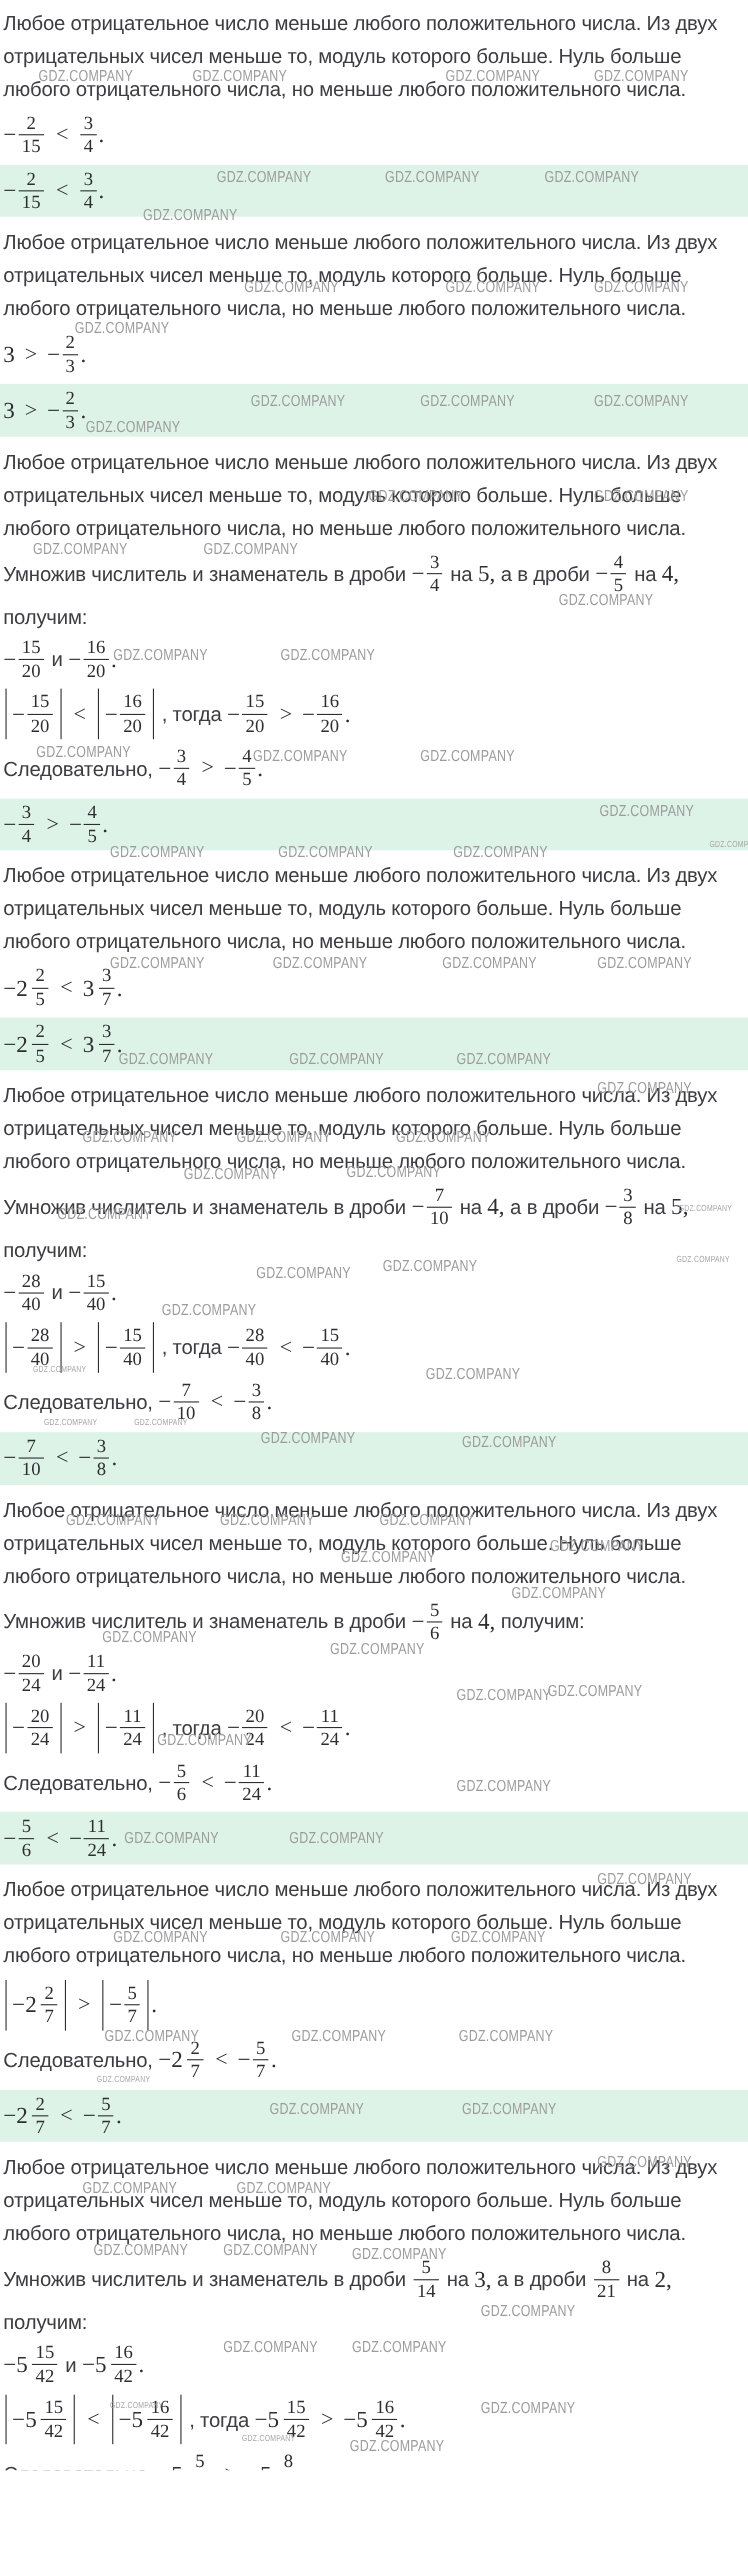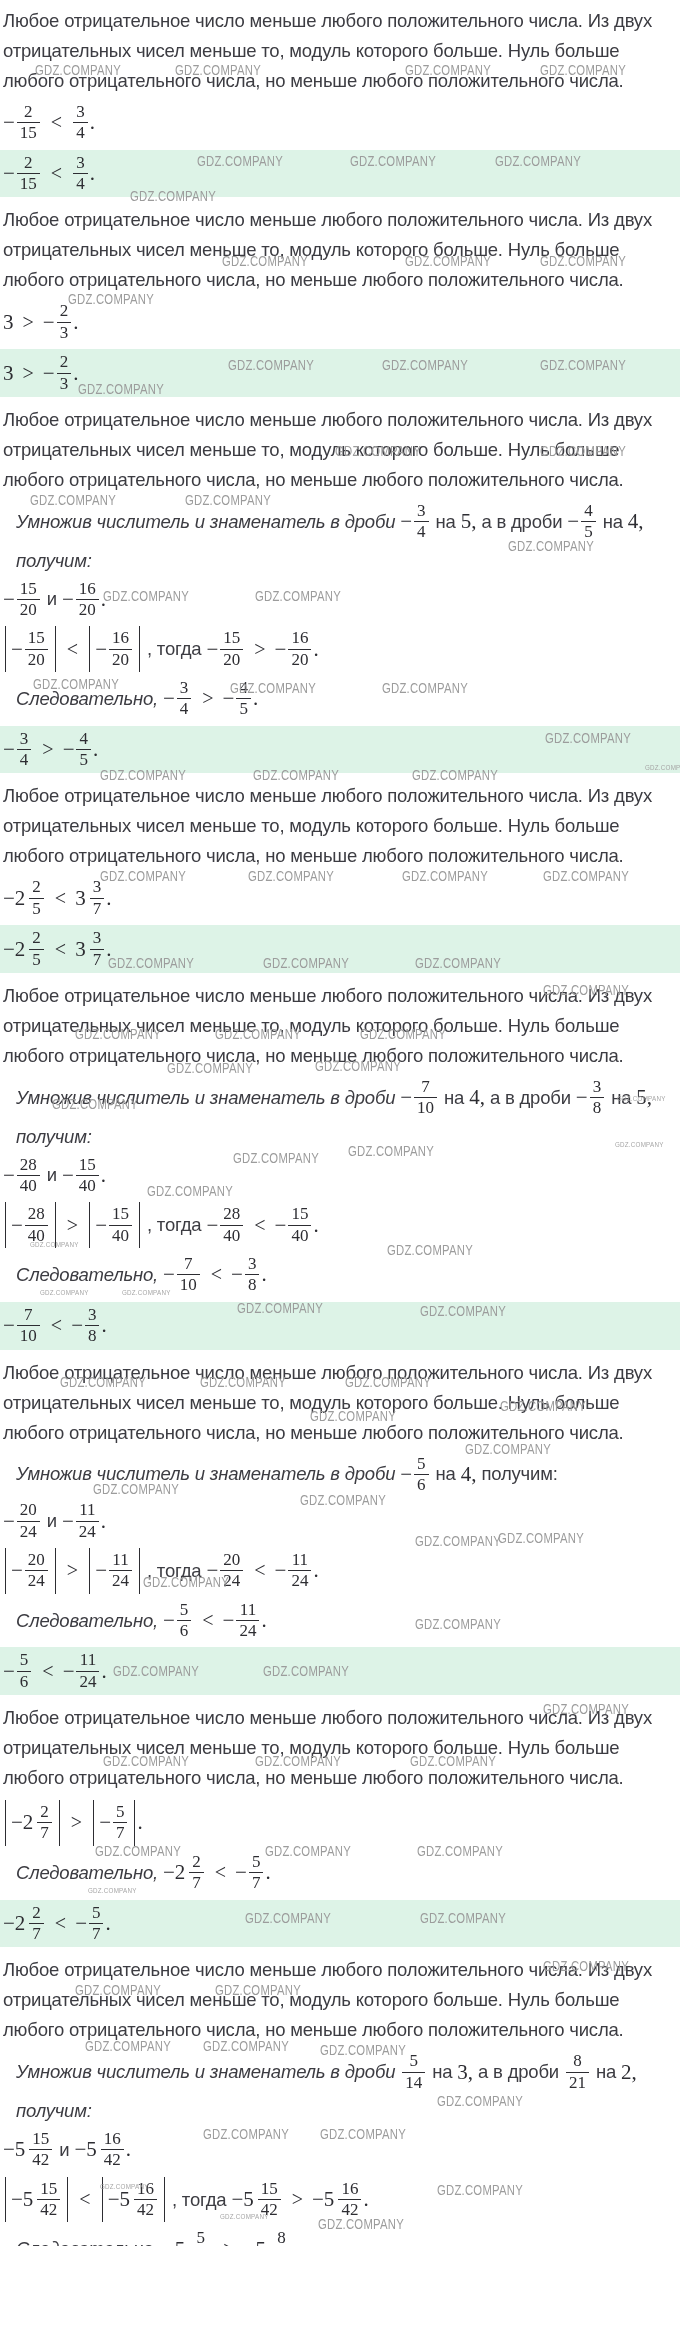--- a/index.html
+++ b/index.html
@@ -19,21 +19,21 @@
     display:flex; align-items:center; flex-wrap:nowrap;
     padding:0 0 0 3px; margin:7px 0 0 0;
     font-family:"Liberation Serif", serif; font-size:21px; color:#2d2d32;
     min-height:24px; white-space:nowrap;
   }
   .answer { background:#ddf3e7; padding:4px 0 4px 3px; margin:7px 0 0 0; }
   .sans {
     font-family:"Liberation Sans", sans-serif; font-size:18.5px;
     color:#3c3c42; margin:0 5px; white-space:pre; letter-spacing:-0.2px;
   }
-  .math-line .sans:first-child { margin-left:13px;font-style:italic; }
+  .math-line .sans:first-child { margin-left:0; }
   .serif { white-space:pre; }
   .op { margin:0 9px; font-size:20px; }
   .frac {
     display:inline-flex; flex-direction:column; align-items:center;
     font-size:17px; line-height:1.08; margin:0 2px; text-align:center;
   }
   .frac .num { padding:0 3px 1px 3px; }
   .frac .den { border-top:1.4px solid #2d2d32; padding:1px 3px 0 3px; }
   .mixed { display:inline-flex; align-items:center; }
   .mixed .int { margin-right:2px; }

